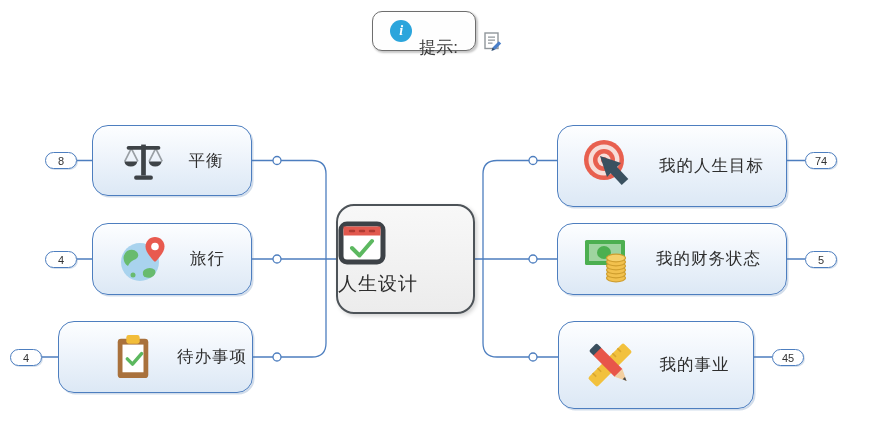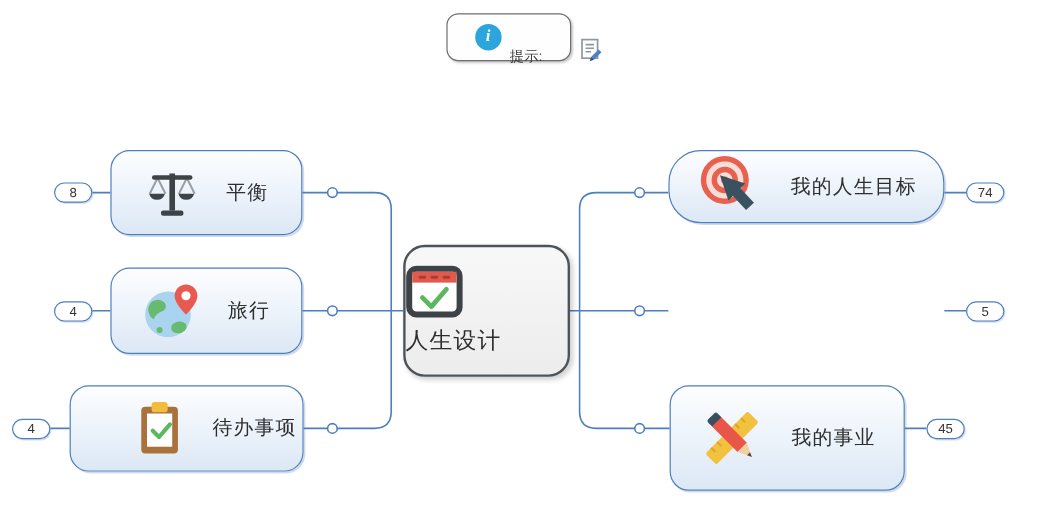--- a/index.html
+++ b/index.html
@@ -25,21 +25,21 @@
     background:linear-gradient(180deg,#f8f8f8,#ececec);
     box-shadow:2px 2px 4px rgba(0,0,0,0.18);
     display:flex;flex-direction:column;align-items:flex-start;justify-content:center;gap:6px;
   }
   .central-node .label{font-size:19px;letter-spacing:1px;}
 
   
   .n-left-1{left:92px;top:125px;width:160px;height:71px;}
   .n-left-2{left:92px;top:223px;width:160px;height:72px;}
   .n-left-3{left:58px;top:321px;width:195px;height:72px;padding-left:48px;}
-  .n-right-1{left:557px;top:125px;width:230px;height:61px;border-radius:27px;}
+  .n-right-1{left:557px;top:125px;width:230px;height:82px;}
   .n-right-2{left:557px;top:223px;width:230px;height:72px;}
   .n-right-3{left:558px;top:321px;width:196px;height:88px;}
   .central-node{left:336px;top:204px;width:139px;height:110px;}
 
   
   .badge{
     position:absolute;z-index:2;box-sizing:border-box;width:32px;height:17px;
     border:1.2px solid #4d7ebf;border-radius:9px;background:#fff;
     box-shadow:1px 1px 0 rgba(90,130,180,0.25);
     display:flex;align-items:center;justify-content:center;
@@ -53,21 +53,21 @@
     position:absolute;z-index:2;left:372px;top:11px;width:104px;height:40px;
     box-sizing:border-box;border:1.6px solid #6e6e6e;border-radius:10px;background:#fefefe;
     box-shadow:1.5px 1.5px 2px rgba(0,0,0,0.22);
     display:flex;align-items:center;justify-content:center;gap:7px;cursor:default;
   }
   .info-circle{
     width:22px;height:22px;border-radius:50%;background:#2ba5dc;color:#fff;
     display:flex;align-items:center;justify-content:center;
     font-size:14px;font-weight:bold;font-family:"Liberation Serif",serif;font-style:italic;
   }
-  .float-topic .label{font-size:12px;color:#3a3a3a;margin-top:33px;}
+  .float-topic .label{font-size:17px;color:#3a3a3a;margin-top:33px;}
   .note-indicator{position:absolute;z-index:2;left:482px;top:31px;cursor:pointer;}
 
   .icon{flex:0 0 auto;display:block;}
 </style>
 </head>
 <body>
 
 <div class="canvas">
 
   <svg class="connector-layer" width="876" height="427">
@@ -150,20 +150,36 @@
       <circle cx="24" cy="22" r="15.5" fill="#f7ddd8"></circle>
       <circle cx="24" cy="22" r="11" fill="#e8604f"></circle>
       <circle cx="24" cy="22" r="6.5" fill="#f7ddd8"></circle>
       <circle cx="24" cy="22" r="3" fill="#e8604f"></circle>
       <path d="M20 18 L41 25 L27 39 Z" fill="#3a5160"></path>
       <line x1="31" y1="29" x2="45" y2="44" stroke="#3a5160" stroke-width="9"></line>
     </svg>
     <span class="label">我的人生目标</span>
   </div>
 
+  <div class="branch-node n-right-2">
+    <svg class="icon" width="50" height="50" viewBox="0 0 50 50">
+      <rect x="2" y="6" width="40" height="25" rx="1.5" fill="#4caf50"></rect>
+      <rect x="6" y="10" width="32" height="17" fill="#9fd4a0"></rect>
+      <ellipse cx="21" cy="18.5" rx="7" ry="6.5" fill="#4caf50"></ellipse>
+      <g stroke="#cf9e2e" stroke-width="1.2">
+        <ellipse cx="33" cy="44" rx="9.5" ry="3.8" fill="#f2c14e"></ellipse>
+        <ellipse cx="33" cy="40" rx="9.5" ry="3.8" fill="#f2c14e"></ellipse>
+        <ellipse cx="33" cy="36" rx="9.5" ry="3.8" fill="#f2c14e"></ellipse>
+        <ellipse cx="33" cy="32" rx="9.5" ry="3.8" fill="#f2c14e"></ellipse>
+        <ellipse cx="33" cy="28" rx="9.5" ry="3.8" fill="#f2c14e"></ellipse>
+        <ellipse cx="33" cy="24" rx="9.5" ry="3.8" fill="#f6d06a"></ellipse>
+      </g>
+    </svg>
+    <span class="label">我的财务状态</span>
+  </div>
 
   <div class="branch-node n-right-3">
     <svg class="icon" width="54" height="54" viewBox="0 0 54 54">
       <g transform="rotate(45 27 27)">
         <rect x="20.5" y="2" width="13" height="50" rx="2" fill="#f2c13d"></rect>
         <path d="M20.5 10 h5 M20.5 17 h5 M20.5 24 h5 M20.5 31 h5 M20.5 38 h5 M20.5 45 h5" stroke="#d9a62e" stroke-width="1.6" fill="none"></path>
       </g>
       <g transform="rotate(-45 27 27)">
         <rect x="22" y="2" width="11" height="8" rx="2" fill="#3a4f5e"></rect>
         <rect x="22" y="8.5" width="11" height="30" fill="#e8564a"></rect>

